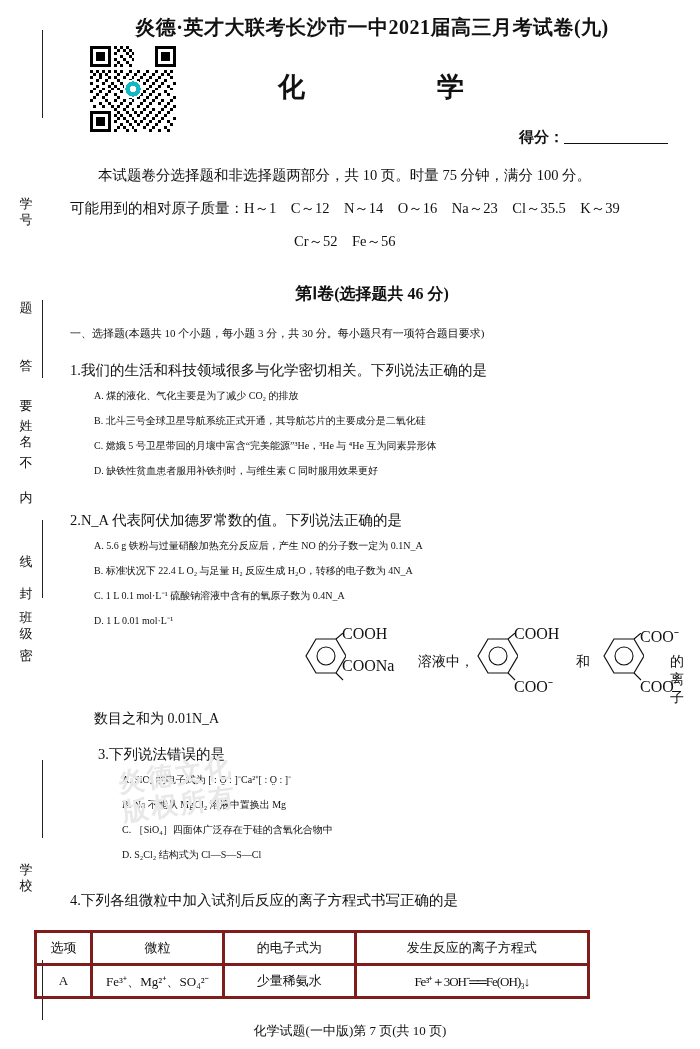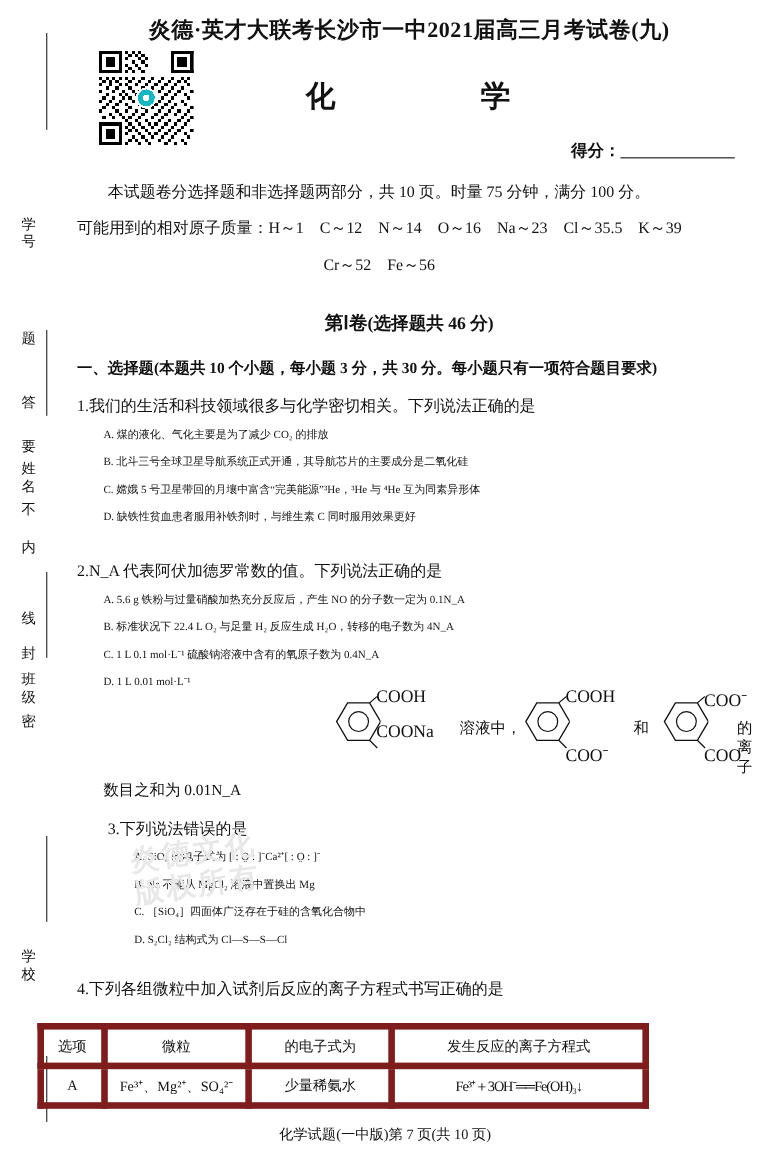--- a/index.html
+++ b/index.html
@@ -80,21 +80,21 @@
   .p3{position:absolute;left:232px;top:228px;width:380px;}
 
   .sec1{
     position:absolute;left:0;top:282px;width:620px;
     text-align:center;font-size:16px;font-weight:bold;
   }
   .sec1 .big{font-size:17px;}
 
   .typehead{
     position:absolute;left:8px;top:326px;width:612px;
-    font-size:14px;font-weight:bold;
+    font-size:11px;font-weight:normal;
   }
 
   .q{position:absolute;font-size:14.5px;line-height:25px;}
   .opt{font-size:10px;line-height:25px;}
 
   .q1{left:8px;top:358px;width:612px;}
   .q1 .o{margin-left:24px;}
 
   .q2{left:8px;top:508px;width:612px;}
   .q2 .o{margin-left:24px;}
@@ -112,21 +112,21 @@
   .ring{position:absolute;}
   .ringtxt{position:absolute;font-size:16px;}
 
   
   .tbl{
     position:absolute;left:34px;top:930px;width:556px;
     border-collapse:collapse;
     font-size:13px;
   }
   .tbl td{
-    border:6px solid #7f1d1d;
+    border:3px solid #7f1d1d;
     text-align:center;
     padding:5px 2px;
     height:20px;
   }
   .tbl .c1{width:52px;}
   .tbl .c2{width:132px;}
   .tbl .c3{width:134px;}
   .tbl .c4{width:238px;}
 
   .footer{

